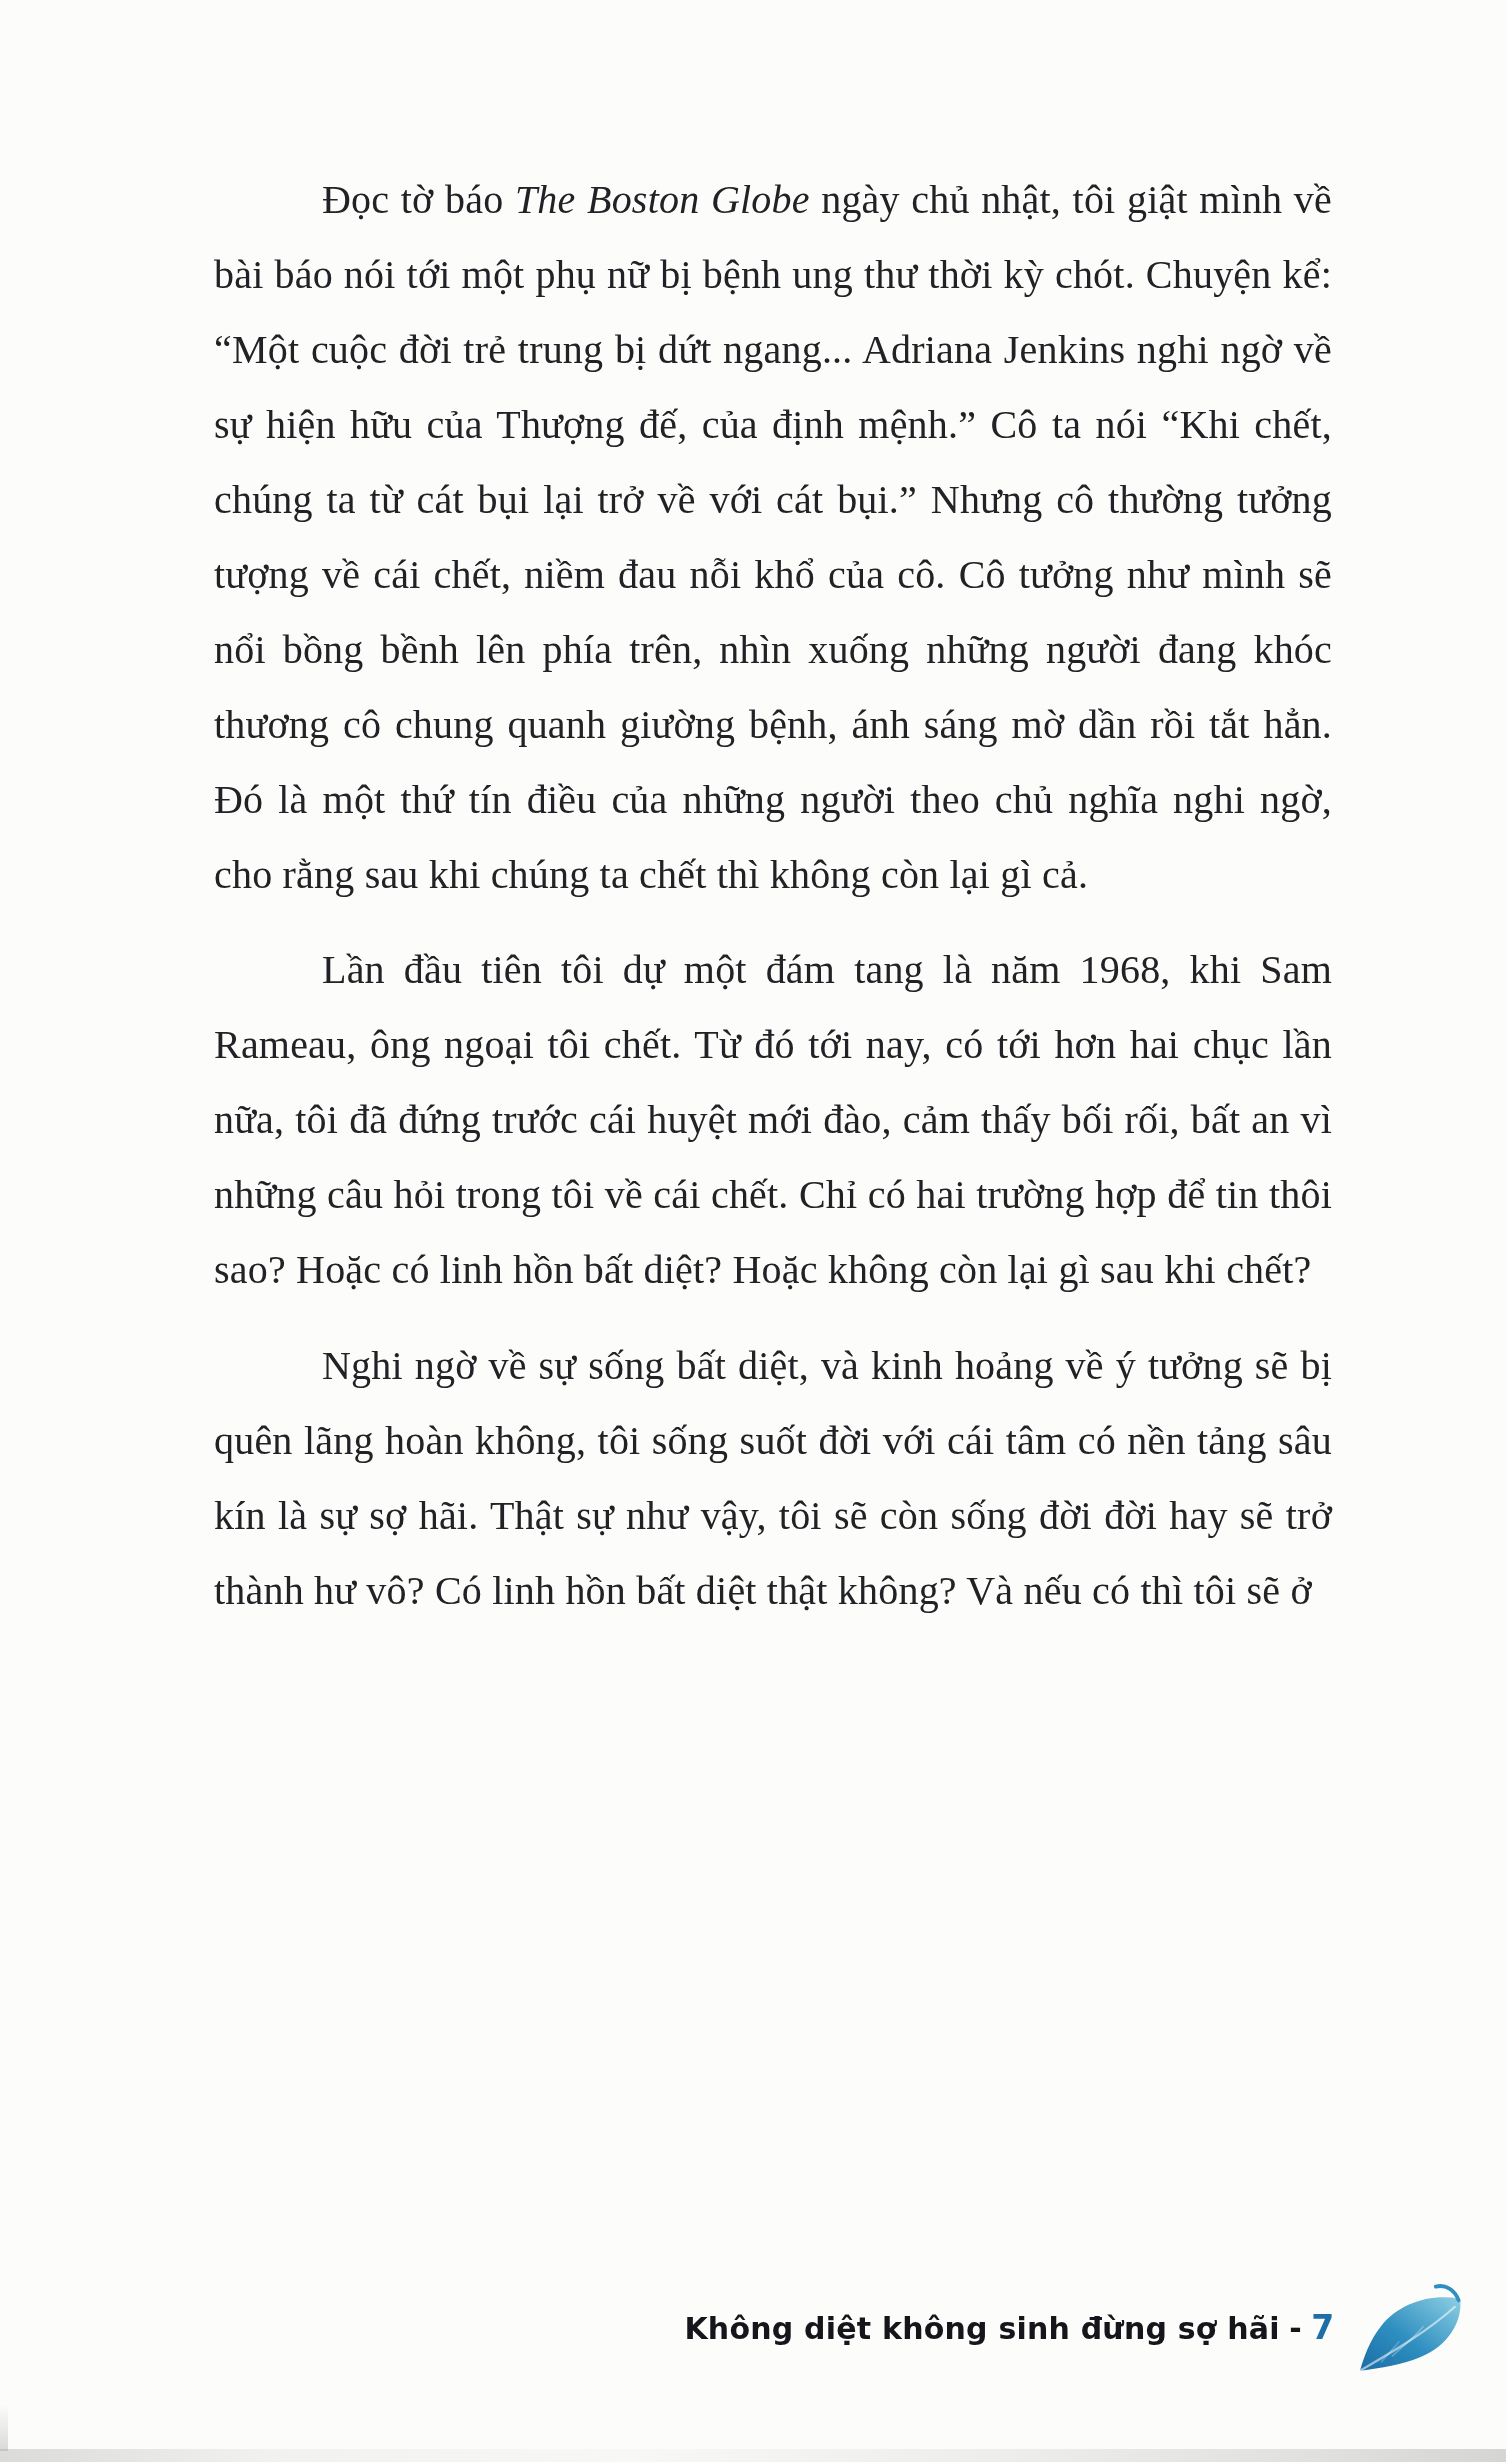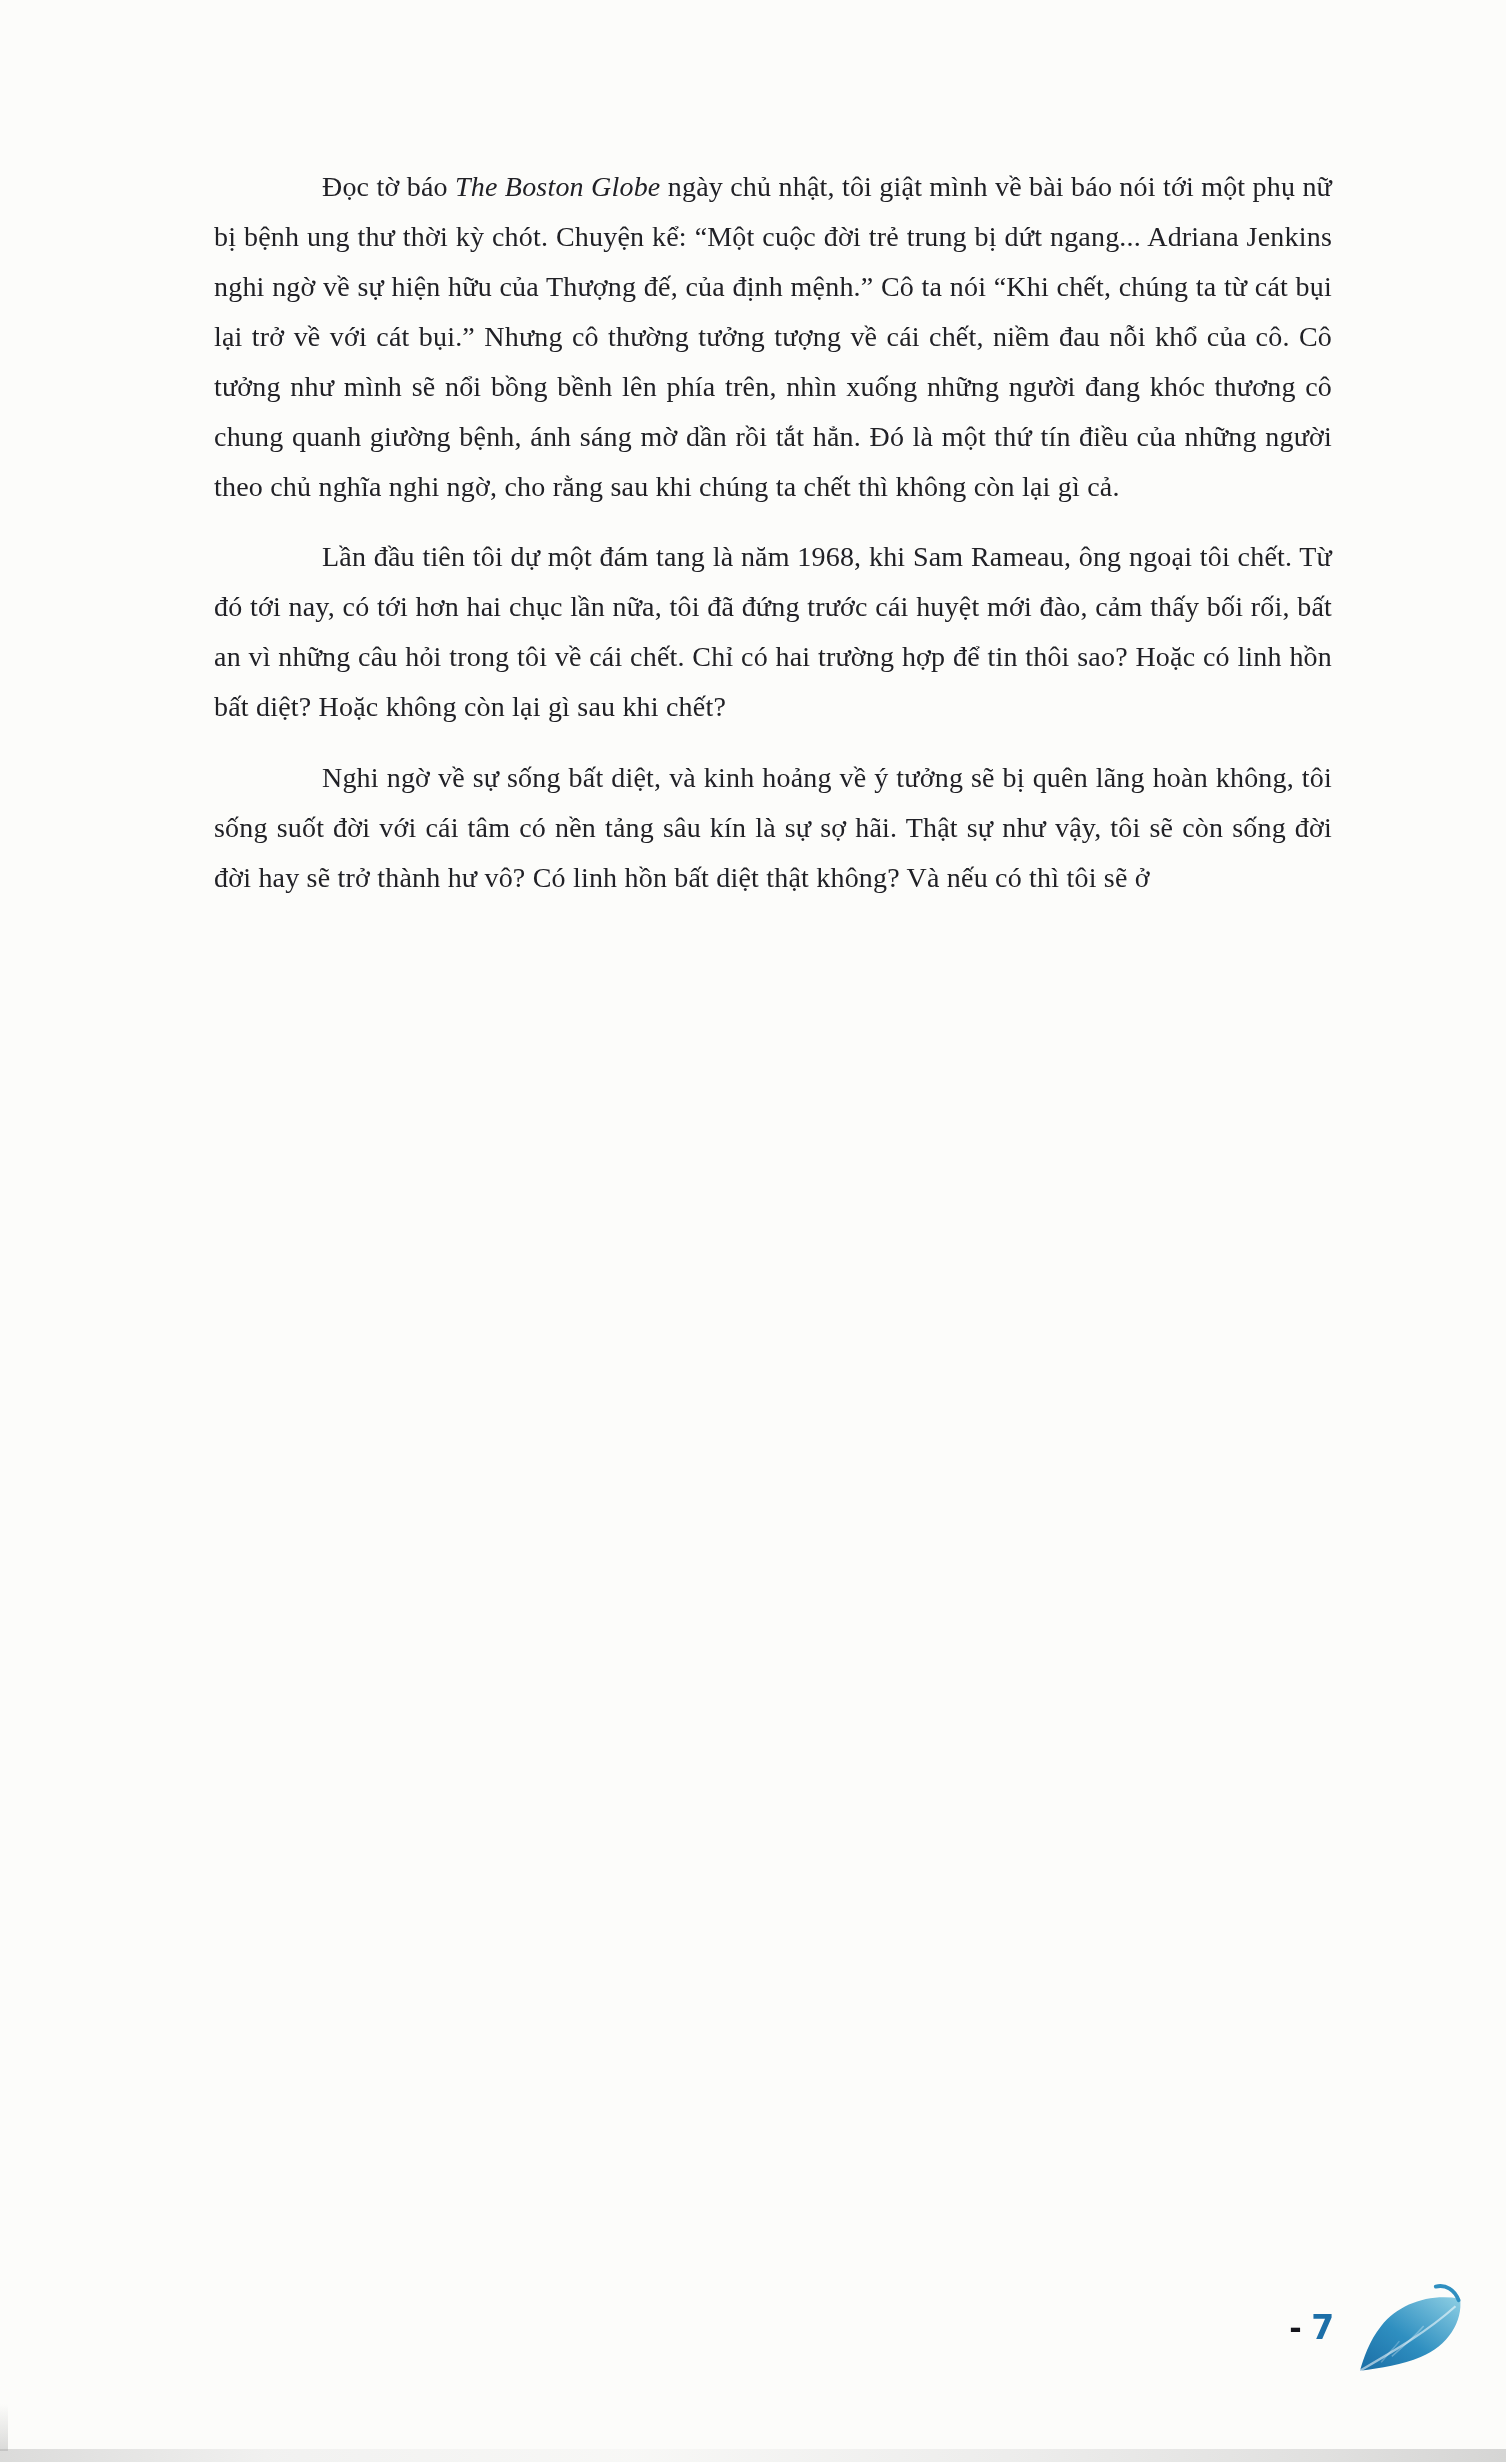--- a/index.html
+++ b/index.html
@@ -14,22 +14,22 @@
     overflow: hidden;
     font-family: "Liberation Serif", "DejaVu Serif", serif;
   }
   .content {
     position: absolute;
     left: 214px;
     top: 162px;
     width: 1118px;
   }
   .para {
-    font-size: 28px;
-    line-height: 50px;
+    font-size: 40px;
+    line-height: 75px;
     text-align: justify;
     text-indent: 108px;
     margin: 0 0 20.4px 0;
     color: #212126;
     letter-spacing: 0.2px;
   }
   .para em {
     font-style: italic;
   }
   .footer {
@@ -94,20 +94,21 @@
     <p class="para"><span>Đọc tờ báo </span><em>The Boston Globe</em><span> ngày chủ nhật, tôi giật mình về bài báo nói tới một phụ nữ bị bệnh ung thư thời kỳ chót. Chuyện kể: “Một cuộc đời trẻ trung bị dứt ngang... Adriana Jenkins nghi ngờ về sự hiện hữu của Thượng đế, của định mệnh.” Cô ta nói “Khi chết, chúng ta từ cát bụi lại trở về với cát bụi.” Nhưng cô thường tưởng tượng về cái chết, niềm đau nỗi khổ của cô. Cô tưởng như mình sẽ nổi bồng bềnh lên phía trên, nhìn xuống những người đang khóc thương cô chung quanh giường bệnh, ánh sáng mờ dần rồi tắt hẳn. Đó là một thứ tín điều của những người theo chủ nghĩa nghi ngờ, cho rằng sau khi chúng ta chết thì không còn lại gì cả.</span></p>
 
     <p class="para">Lần đầu tiên tôi dự một đám tang là năm 1968, khi Sam Rameau, ông ngoại tôi chết. Từ đó tới nay, có tới hơn hai chục lần nữa, tôi đã đứng trước cái huyệt mới đào, cảm thấy bối rối, bất an vì những câu hỏi trong tôi về cái chết. Chỉ có hai trường hợp để tin thôi sao? Hoặc có linh hồn bất diệt? Hoặc không còn lại gì sau khi chết?</p>
 
     <p class="para">Nghi ngờ về sự sống bất diệt, và kinh hoảng về ý tưởng sẽ bị quên lãng hoàn không, tôi sống suốt đời với cái tâm có nền tảng sâu kín là sự sợ hãi. Thật sự như vậy, tôi sẽ còn sống đời đời hay sẽ trở thành hư vô? Có linh hồn bất diệt thật không? Và nếu có thì tôi sẽ ở</p>
 
   </div>
 
   <div class="footer">
     <div class="footer-text">
+      <span class="footer-title">Không diệt không sinh đừng sợ hãi</span>
       <span class="footer-sep">-</span>
       <span class="footer-page">7</span>
     </div>
     <span class="leaf-wrap">
       <svg width="123" height="91" viewBox="0 0 160 120" xmlns="http://www.w3.org/2000/svg">
         <defs>
           <linearGradient id="leafg" x1="0%" y1="100%" x2="100%" y2="0%">
             <stop offset="0%" stop-color="#1a6da5"></stop>
             <stop offset="45%" stop-color="#2f8fc0"></stop>
             <stop offset="100%" stop-color="#8ecfe4"></stop>

